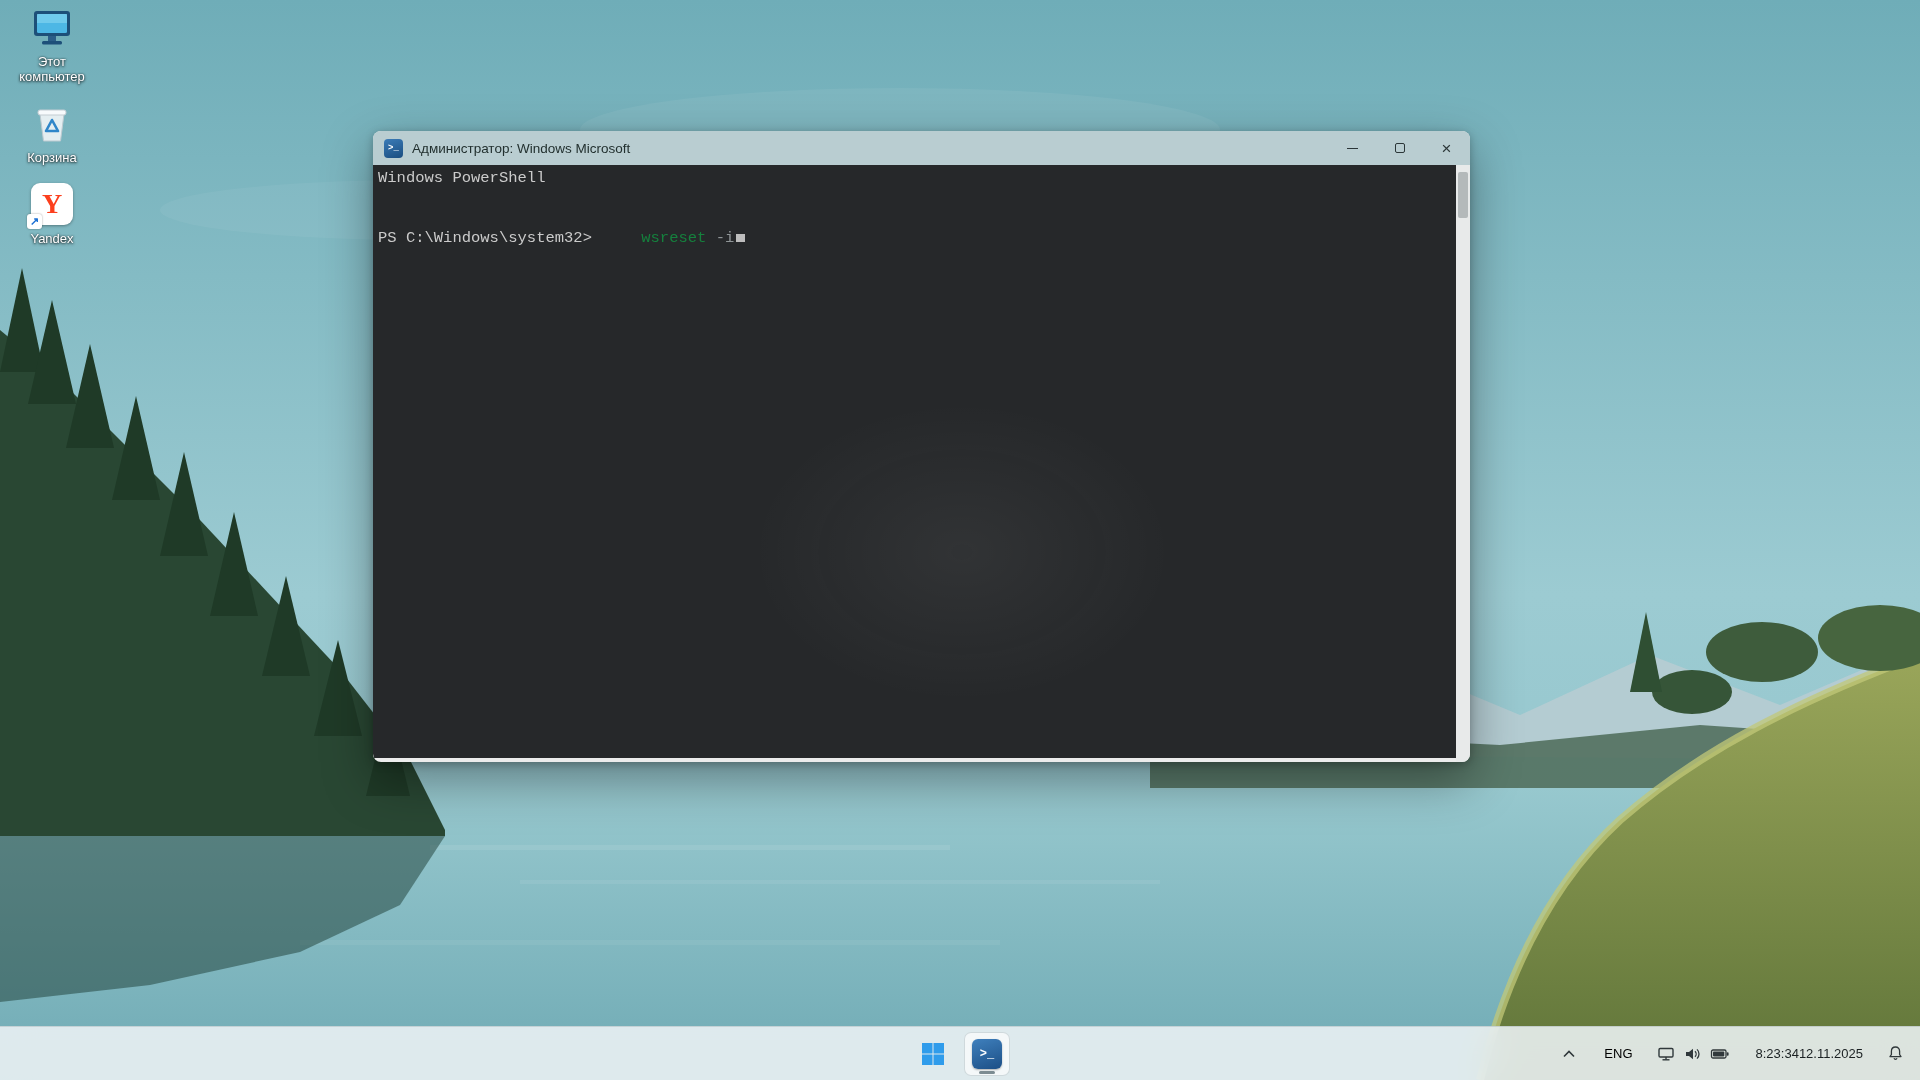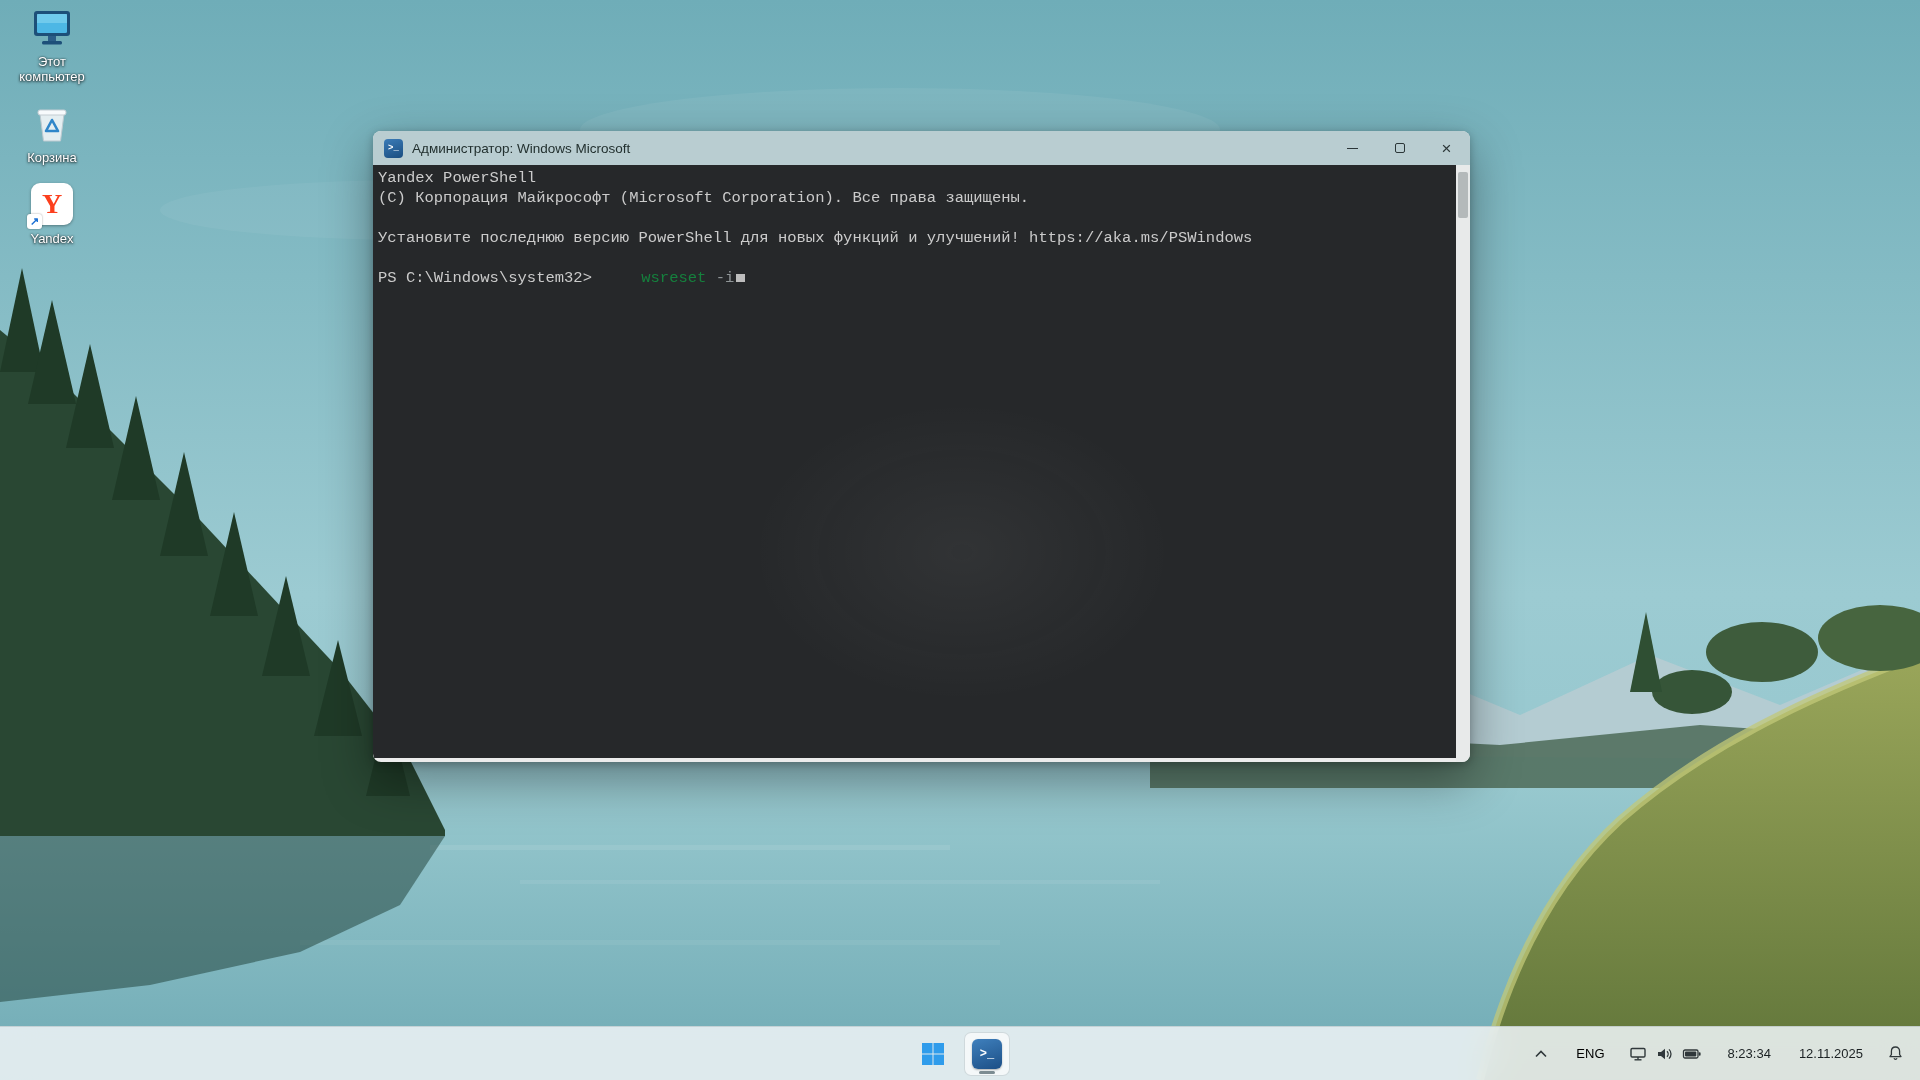--- a/index.html
+++ b/index.html
@@ -62,21 +62,21 @@
                          width:16px; height:3px; border-radius:2px; background:#7c8c92; }
   .ps-tile { width:30px; height:30px; border-radius:6px; background:linear-gradient(160deg,#3f80bd,#1c4f86);
              color:#fff; font-size:12px; font-weight:bold; font-family:"Liberation Mono", monospace;
              display:flex; align-items:center; justify-content:center; box-shadow:0 1px 2px rgba(0,0,0,.3); }
 
   .tb-right { position:absolute; right:8px; top:0; height:100%; display:flex; align-items:center; }
   .tray-item { display:flex; align-items:center; justify-content:center; height:40px; border-radius:5px; color:#30383b; }
   .lang { font-size:13px; color:#000000; padding:0 10px; margin-right:6px; }
   .chevron-wrap { padding:0 10px; margin-right:8px; }
   .sysicons { display:flex; align-items:center; gap:9px; padding:0 8px; margin-right:10px; }
-  .clock { font-size:13px; color:#1b2123; line-height:16px; padding:0 8px; margin-right:8px;gap:28px; }
+  .clock { font-size:13px; color:#1b2123; line-height:16px; padding:0 8px; margin-right:8px; }
   .bell-wrap { padding:0 8px; }
 </style>
 </head>
 <body>
 
 <div id="screen">
 
   <svg id="wallpaper" viewBox="0 0 1920 1080" preserveAspectRatio="none">
     <defs>
       <linearGradient id="sky" x1="0" y1="0" x2="0" y2="1">
@@ -184,24 +184,22 @@
           </div>
       </div>
     </div>
 
     <div class="term-scroll">
       <div class="term-thumb"></div>
     </div>
 
     <div class="terminal">
       <div class="term-glow"></div>
-      <div class="term-line">Yandex PowerShell</div>
-      <div class="term-line">(C) Корпорация Майкрософт (Microsoft Corporation). Все права защищены.</div>
+      <div class="term-line">Windows PowerShell</div>
       <div class="term-line"></div>
-      <div class="term-line">Установите последнюю версию PowerShell для новых функций и улучшений! https://aka.ms/PSWindows</div>
       <div class="term-line"></div>
       <div class="term-line"><span>PS C:\Windows\system32&gt; </span><span class="cmd">wsreset</span><span class="param"> -i</span><span class="cursor"></span></div>
     </div>
   </div>
 
   <div class="taskbar">
     <div class="tb-center">
       <div class="tb-btn">
         <svg width="26" height="26" viewBox="0 0 26 26">
           <rect x="2" y="2" width="10.5" height="10.5" fill="#2f9ceb"></rect>

